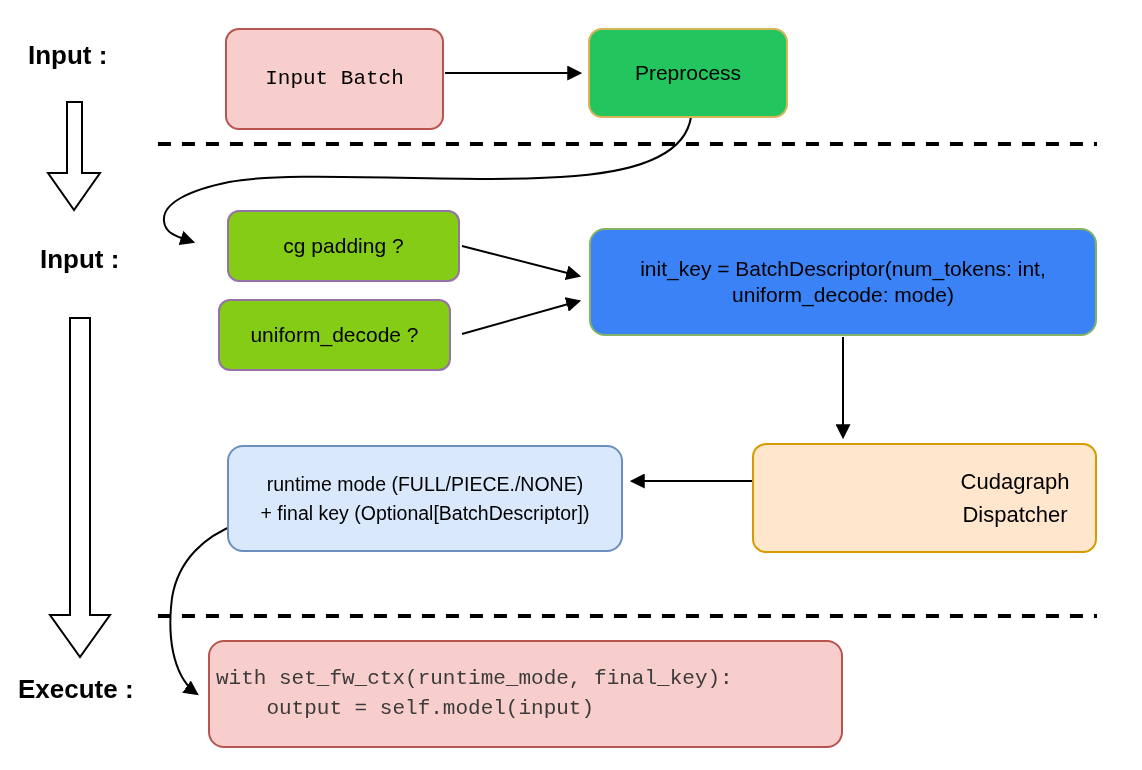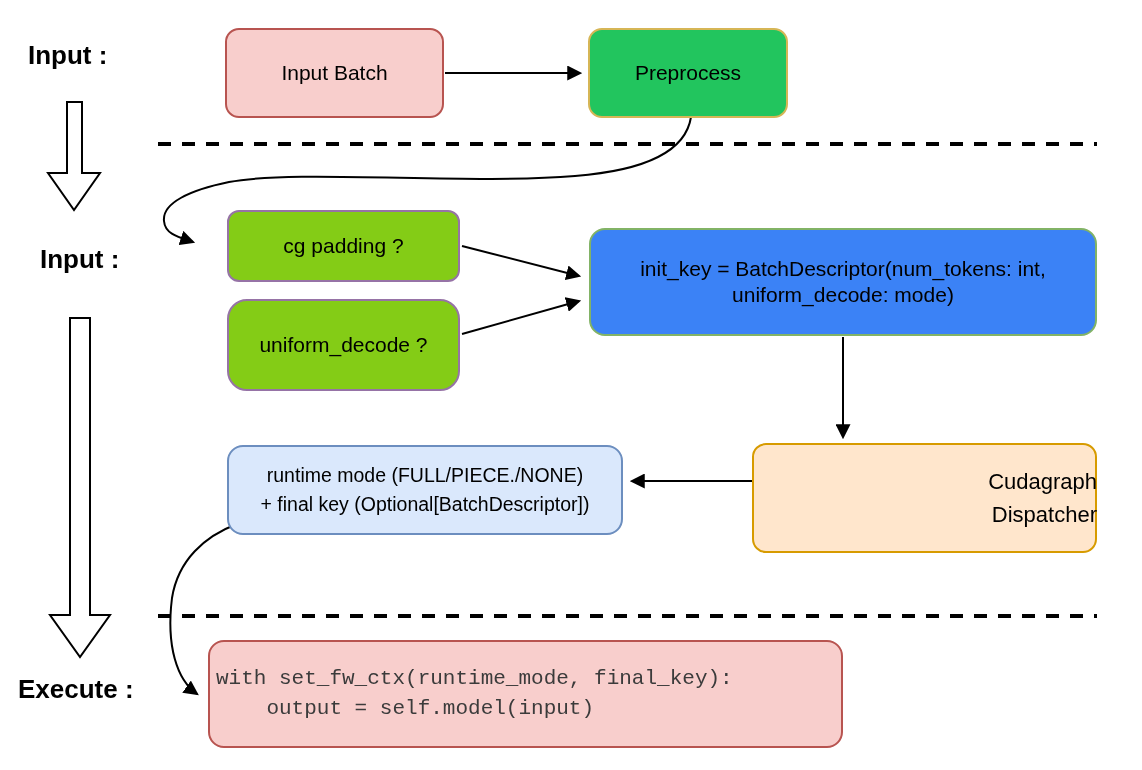--- a/index.html
+++ b/index.html
@@ -20,33 +20,33 @@
   .node-green{background:#3b82f6;border-color:#82b366;border-radius:16px;}
   .node-orange-outer{background:#ffe6cc;border-color:#d79b00;}
   .node-orange-inner{background:#fbd3b2;border-color:#d79b00;border-radius:12px;font-size:20px;}
   .node-blue{background:#dae8fc;border-color:#6c8ebf;border-radius:16px;font-size:19.5px;line-height:29px;}
   .node-code{
     background:#f8cecc;border-color:#b85450;border-radius:16px;
     align-items:flex-start;justify-content:center;text-align:left;
     font-family:"Liberation Mono", monospace;font-size:21px;line-height:30px;
     color:#3b3b3b;white-space:pre;padding-left:6px;
   }
-  #node-input-batch{left:225px;top:28px;width:219px;height:90px;}
+  #node-input-batch{left:225px;top:28px;width:219px;height:102px;font-family:Liberation Mono, monospace;}
   #node-preprocess{left:588px;top:28px;width:200px;height:90px;}
   #node-cg-padding{left:227px;top:210px;width:233px;height:72px;border-radius:12px;}
-  #node-uniform-decode{left:227px;top:299px;width:233px;height:92px;border-radius:20px;}
+  #node-uniform-decode{left:218px;top:299px;width:233px;height:72px;border-radius:12px;}
   #node-init-key{left:589px;top:228px;width:508px;height:108px;}
   #node-cudagraph-dispatcher{left:752px;top:443px;width:345px;height:110px;}
   #node-dispatch{left:752px;top:443px;width:181px;height:75px;}
   #dispatcher-caption{
     position:absolute;left:933px;top:443px;width:164px;height:110px;
-    display:flex;flex-direction:column;align-items:flex-end;justify-content:center;
+    display:flex;flex-direction:column;align-items:center;justify-content:center;
     font-size:22px;line-height:33px;text-align:center;
   }
-  #node-runtime-mode{left:227px;top:445px;width:396px;height:90px;}
+  #node-runtime-mode{left:227px;top:445px;width:396px;height:107px;}
   #node-execute-code{left:208px;top:640px;width:635px;height:108px;}
   #label-input{left:28px;top:40px;}
   #label-plan{left:40px;top:244px;}
   #label-execute{left:18px;top:674px;}
 </style>
 </head>
 <body>
 
 <div id="canvas">
 

